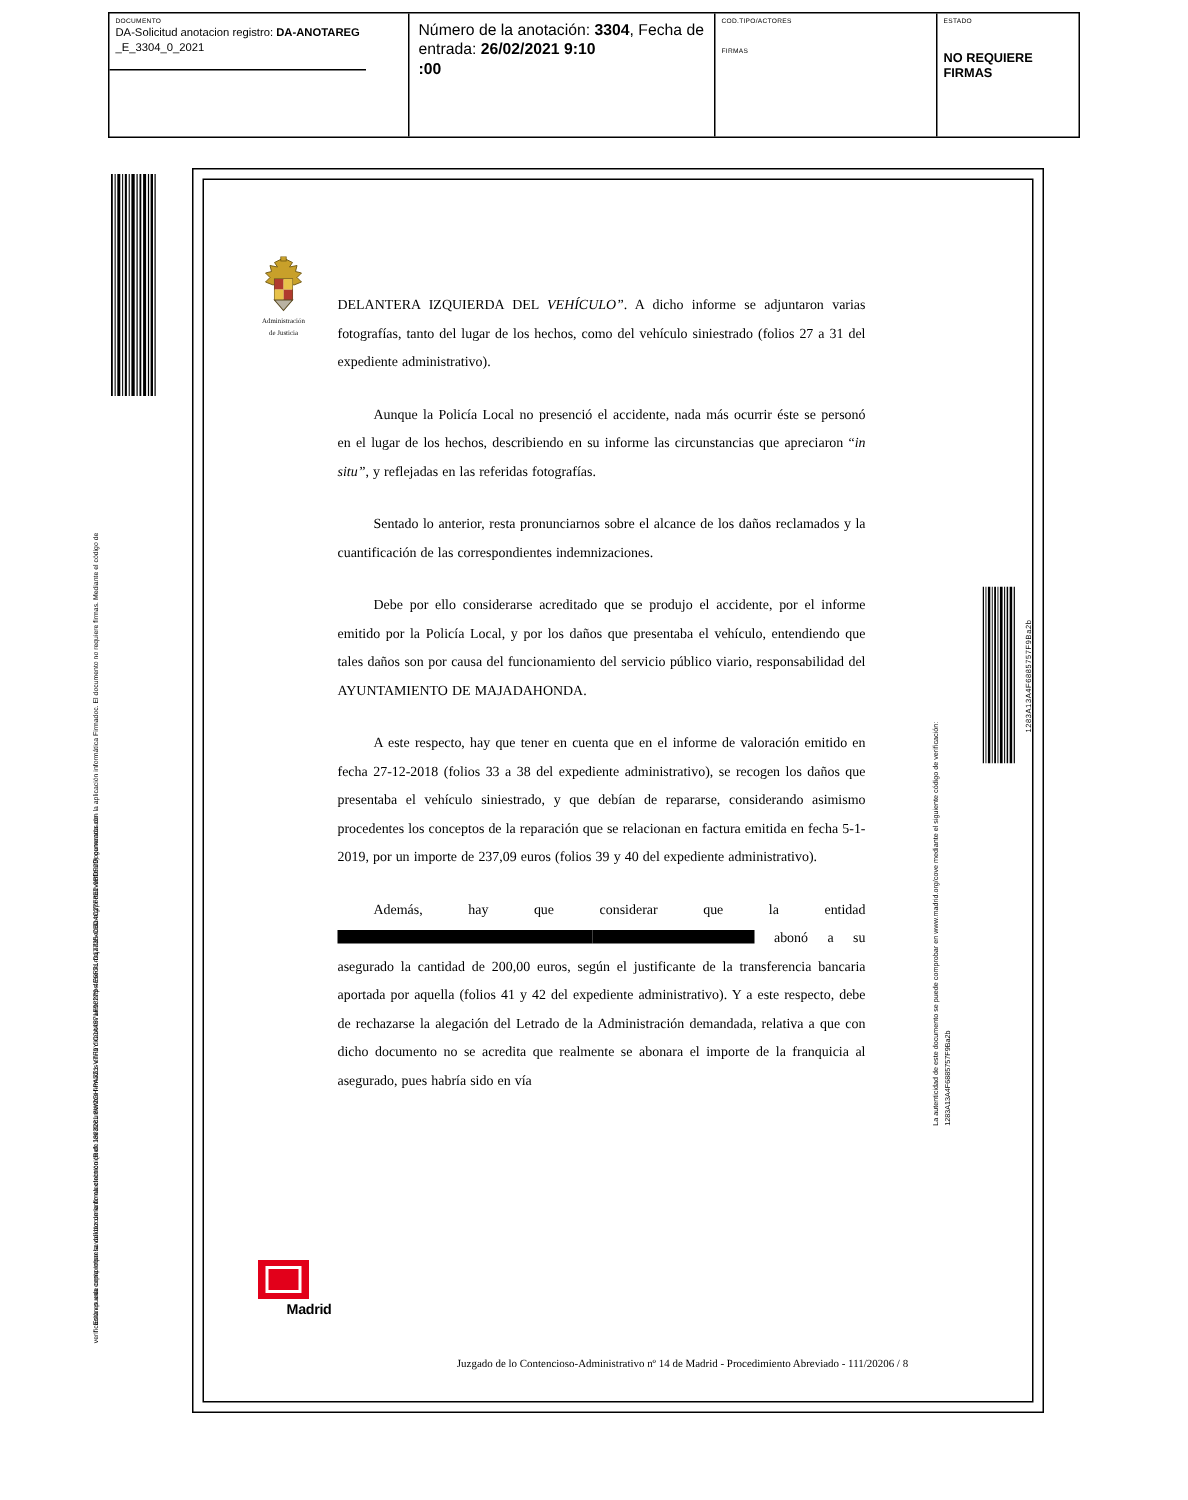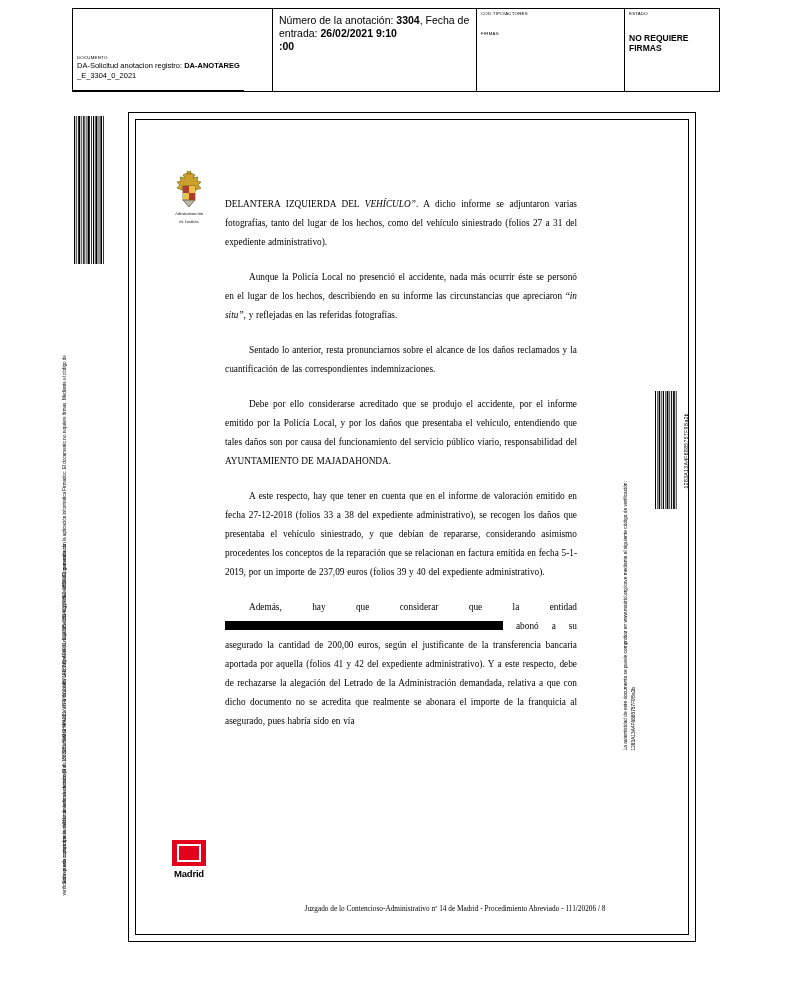--- a/index.html
+++ b/index.html
@@ -32,21 +32,20 @@
     box-sizing: border-box;
     border-right: 1px solid #000;
     position: relative;
   }
   .hdr-col:last-child { border-right: none; }
 
   .hdr-doc {
     width: 200px;
     display: flex;
     flex-direction: row;
-    align-items: flex-end;
   }
   .hdr-doc-top {
     height: 38px;
     border-bottom: 1px solid #000;
     padding: 2px 4px 0 4px;
     box-sizing: border-box;
   }
   .hdr-doc-bot {
     flex: 1;
     padding: 2px 4px 0 4px;
@@ -169,21 +168,21 @@
     margin-top: 2px;
     color: #111;
   }
 
   
   .madrid-logo {
     position: absolute;
     left: 28px;
     bottom: 62px;
     width: 64px;
-    text-align: center;
+    text-align: right;
   }
   .madrid-mark {
     width: 34px;
     height: 26px;
     background: #e2001a;
     margin: 0 auto;
     position: relative;
   }
   .madrid-mark:after {
     content: "";

